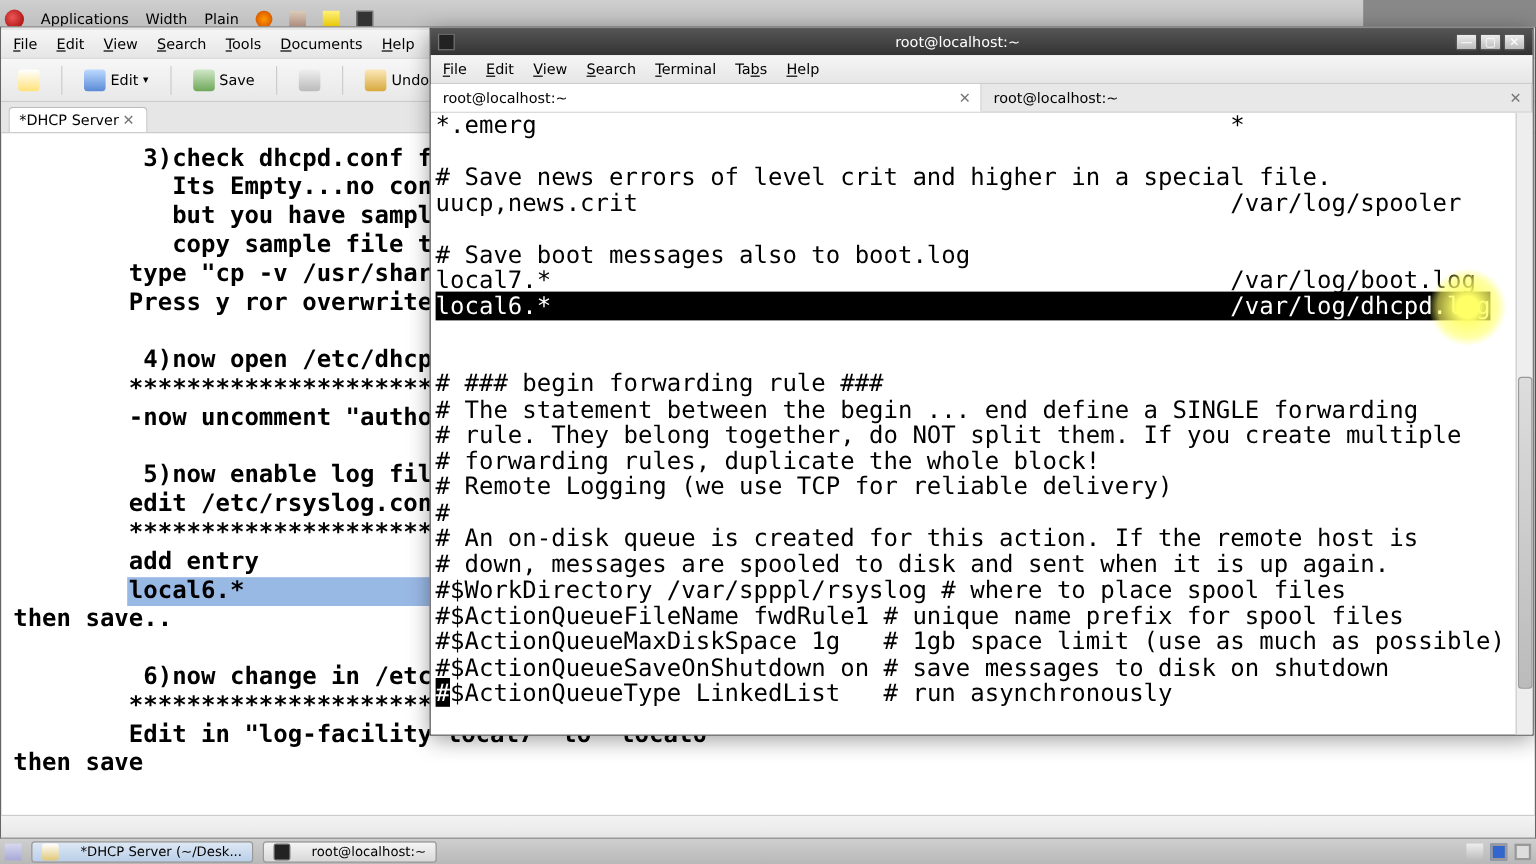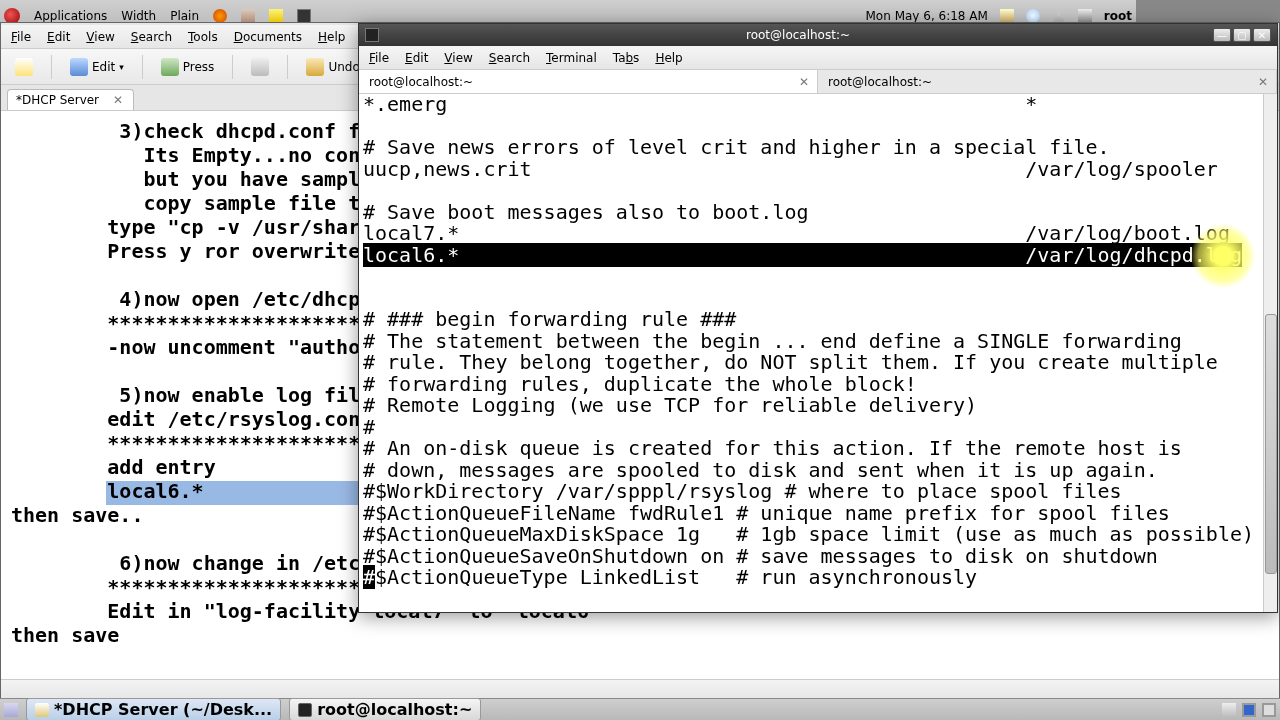--- a/index.html
+++ b/index.html
@@ -20,21 +20,21 @@
   .gedit-toolbar { height:36px; background:linear-gradient(#f7f7f7,#e8e8e8); display:flex; align-items:center; gap:12px; padding:0 8px; border-bottom:1px solid #ccc;}
   .tb-btn { display:flex; align-items:center; gap:4px; padding:4px 6px; }
   .tb-icon { width:18px; height:18px; display:inline-block; border-radius:3px; }
   .ic-new { background:linear-gradient(#fff,#ffe27a);}
   .ic-open{ background:linear-gradient(#bcd9ff,#5a8ad6);}
   .ic-save{ background:linear-gradient(#cfe7c7,#6fa85a);}
   .ic-print{ background:linear-gradient(#eee,#bbb);}
   .ic-undo{ background:linear-gradient(#fbe8b8,#d8a93c);}
   .tb-sep { width:1px; height:24px; background:#ccc;}
   .gedit-tabs { height:26px; background:#e6e6e6; display:flex; align-items:flex-end; padding:0 6px; border-bottom:1px solid #ccc;}
-  .gedit-tab { background:#fff; border:1px solid #bbb; border-bottom:none; border-radius:4px 4px 0 0; padding:3px 8px; display:flex; align-items:center; gap:12px;}
+  .gedit-tab { background:#fff; border:1px solid #bbb; border-bottom:none; border-radius:4px 4px 0 0; padding:3px 8px; display:flex; align-items:center; gap:1px;}
   .close-x { width:14px;height:14px; display:flex;align-items:center;justify-content:center; color:#777; font-size:12px; cursor:default;}
   .gedit-body { flex:1; position:relative; overflow:hidden;}
   .gedit-text { position:absolute; top:0; left:0; padding:8px 10px; white-space:pre;
     font-family:"DejaVu Sans Mono",monospace; font-size:20px; font-weight:bold; line-height:24px;}
   .gedit-hl { position:absolute; left:105px; top:370px; width:252px; height:24px;
     background:#99b9e5;}
   .gedit-status { height:24px; background:linear-gradient(#f3f3f3,#e4e4e4); border-top:1px solid #ccc;
     display:flex; align-items:center; font-size:12px; color:#222;}
   .gedit-status .spacer{flex:1;}
   .gedit-status .cell{padding:0 10px; display:flex;align-items:center;gap:4px;margin-top:48px;}
@@ -61,48 +61,40 @@
     left:832px; top:130px; pointer-events:none;}
   .term-scroll{ position:absolute; right:0; top:0; width:14px; height:100%;
     background:#eee; border-left:1px solid #ccc;}
   .term-thumb{ position:absolute; left:1px; width:12px; background:linear-gradient(#ddd,#bbb);
     border:1px solid #999; border-radius:3px;}
   
   #bottom-panel{ position:absolute; bottom:0; left:0; width:1280px; height:22px;
     background:linear-gradient(#cfcfcf,#b8b8b8); border-top:1px solid #888;
     display:flex; align-items:center; gap:8px; padding:0 4px;}
   .task-btn{ background:linear-gradient(#f5f5f5,#d8d8d8); border:1px solid #999; border-radius:3px;
-    padding:1px 8px; display:flex; align-items:center; gap:5px; font-size:16px;font-weight:bold;}
+    padding:1px 8px; display:flex; align-items:center; gap:18px; font-size:11px;}
   .task-btn.active{ background:linear-gradient(#dee8f5,#b9cfe8);}
   .task-icon{ width:14px;height:14px; border-radius:2px;}
   .ic-gedit{ background:linear-gradient(#fff,#e0c878);}
   .ic-term{ background:#222; border:1px solid #666;}
   .tray-end{ margin-left:auto; display:flex; gap:6px;}
   .u{ text-decoration:underline; }
 </style>
 </head>
 <body>
 
 <div id="top-panel">
   <span class="rh-logo"></span>
   <span class="menu-item">Applications</span>
   <span class="menu-item">Width</span>
   <span class="menu-item">Plain</span>
   <span class="tray-icon" style="background:radial-gradient(#f90,#c40);border-radius:50%;"></span>
   <span class="tray-icon" style="background:linear-gradient(#dcb,#a87);"></span>
   <span class="tray-icon" style="background:linear-gradient(#fff27a,#e6c400);"></span>
   <span class="tray-icon" style="background:#333;border:1px solid #777;"></span>
-  <div class="right">
-    <span>Mon May  6,  6:18 AM</span>
-    <span class="tray-icon" style="background:linear-gradient(#ffc,#ca6);"></span>
-    <span class="tray-icon" style="background:radial-gradient(#fff,#9cf);border-radius:50%;"></span>
-    <span class="tray-icon" style="background:linear-gradient(#e0e0e0,#aaa);clip-path:polygon(50% 20%,90% 90%,10% 90%);"></span>
-    <span class="tray-icon" style="background:linear-gradient(#eee,#888);"></span>
-    <b>root</b>
-  </div>
 </div>
 
 <div id="gedit">
   <div class="win-titlebar"></div>
   <div class="gedit-menubar">
     <span><span class="u">F</span>ile</span>
     <span><span class="u">E</span>dit</span>
     <span><span class="u">V</span>iew</span>
     <span><span class="u">S</span>earch</span>
     <span><span class="u">T</span>ools</span>
@@ -115,21 +107,21 @@
       </div>
     <div class="tb-sep"></div>
     <div class="tb-btn">
         <span class="tb-icon ic-open"></span>
         <span>Edit</span>
         <span class="dd-arrow">▾</span>
       </div>
     <div class="tb-sep"></div>
     <div class="tb-btn">
         <span class="tb-icon ic-save"></span>
-        <span>Press</span>
+        <span>Save</span>
       </div>
     <div class="tb-sep"></div>
     <div class="tb-btn">
         <span class="tb-icon ic-print"></span>
       </div>
     <div class="tb-sep"></div>
     <div class="tb-btn">
         <span class="tb-icon ic-undo"></span>
         <span>Undo</span>
       </div>

